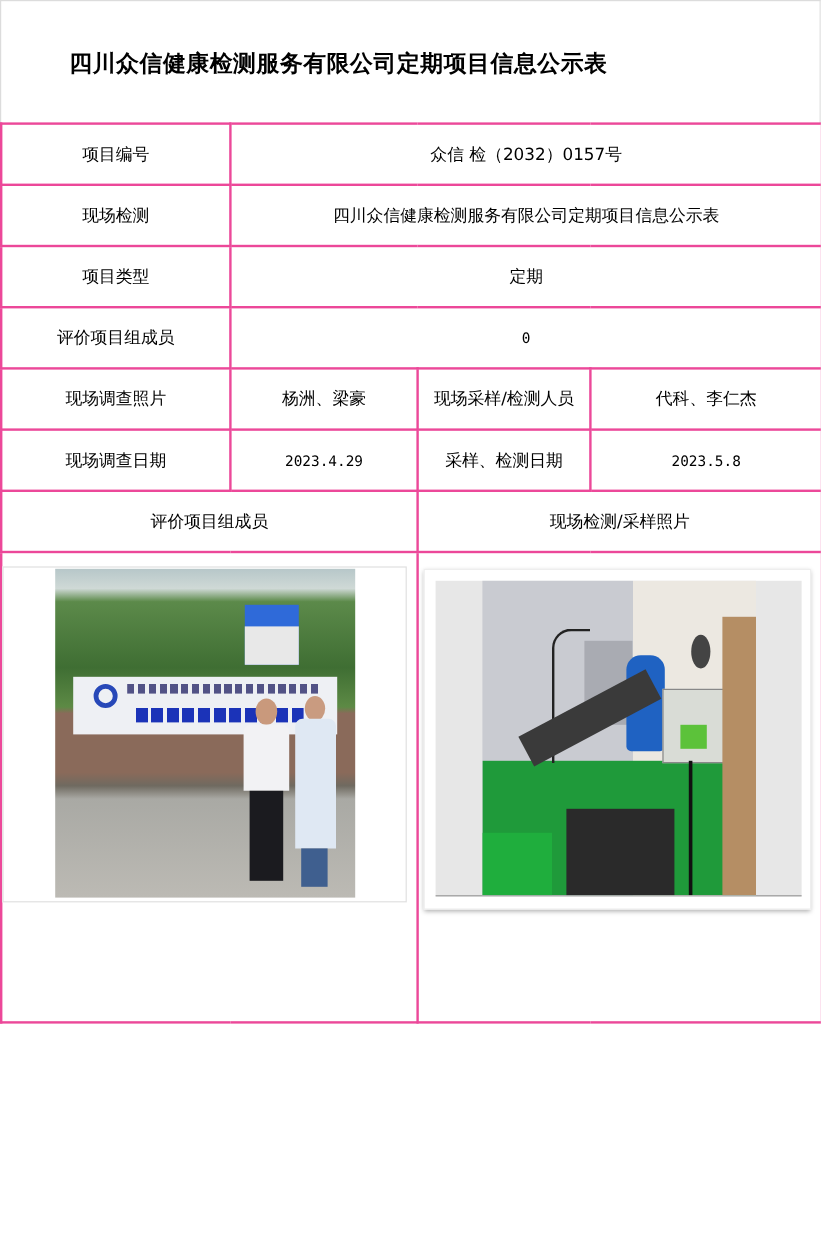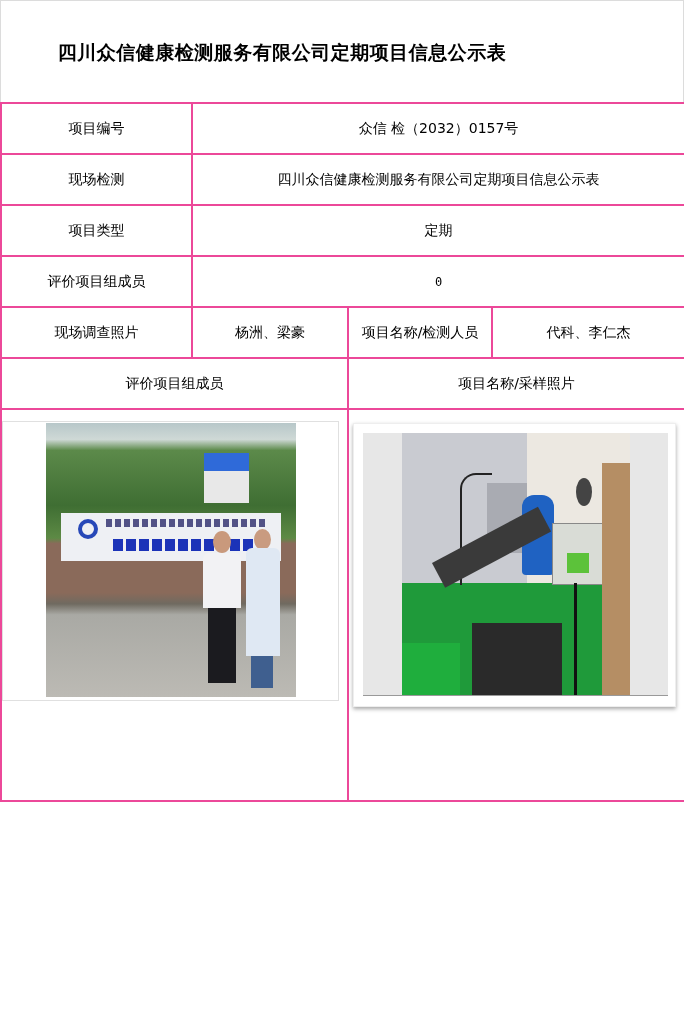--- a/index.html
+++ b/index.html
@@ -77,26 +77,32 @@
     <td>项目类型</td>
     <td colspan="3">定期</td>
   </tr>
   <tr>
     <td>评价项目组成员</td>
     <td colspan="3" class="num">0</td>
   </tr>
   <tr>
     <td>现场调查照片</td>
     <td>杨洲、梁豪</td>
-    <td>项目名称/检测人员</td>
+    <td>现场采样/检测人员</td>
     <td>代科、李仁杰</td>
   </tr>
   <tr>
+    <td>现场调查日期</td>
+    <td class="num">2023.4.29</td>
+    <td>采样、检测日期</td>
+    <td class="num">2023.5.8</td>
+  </tr>
+  <tr>
     <td colspan="2">评价项目组成员</td>
-    <td colspan="2">项目名称/采样照片</td>
+    <td colspan="2">现场检测/采样照片</td>
   </tr>
   <tr class="photos">
     <td colspan="2">
       <div class="photo-frame" title="Two people standing in front of company sign wall with trees and blue-roofed building">
         <div class="ph-left">
           <div class="building"></div>
           <div class="building2"></div>
           <div class="sign"></div>
           <div class="logo"></div>
           <div class="signtxt1"></div>

